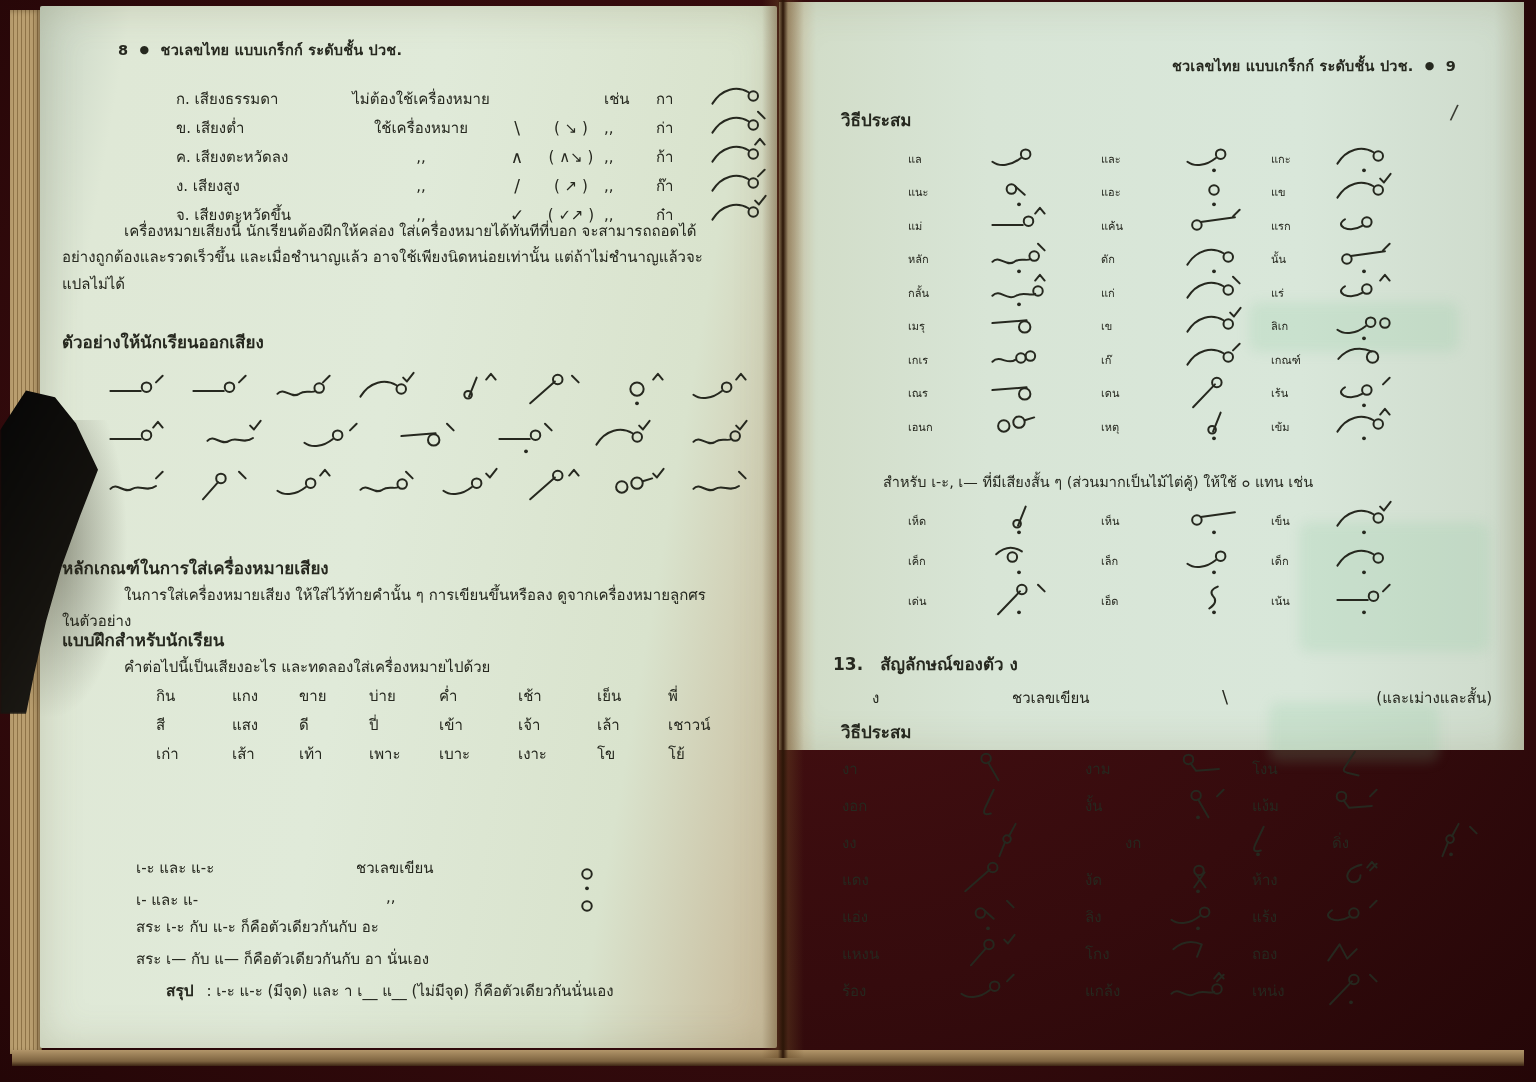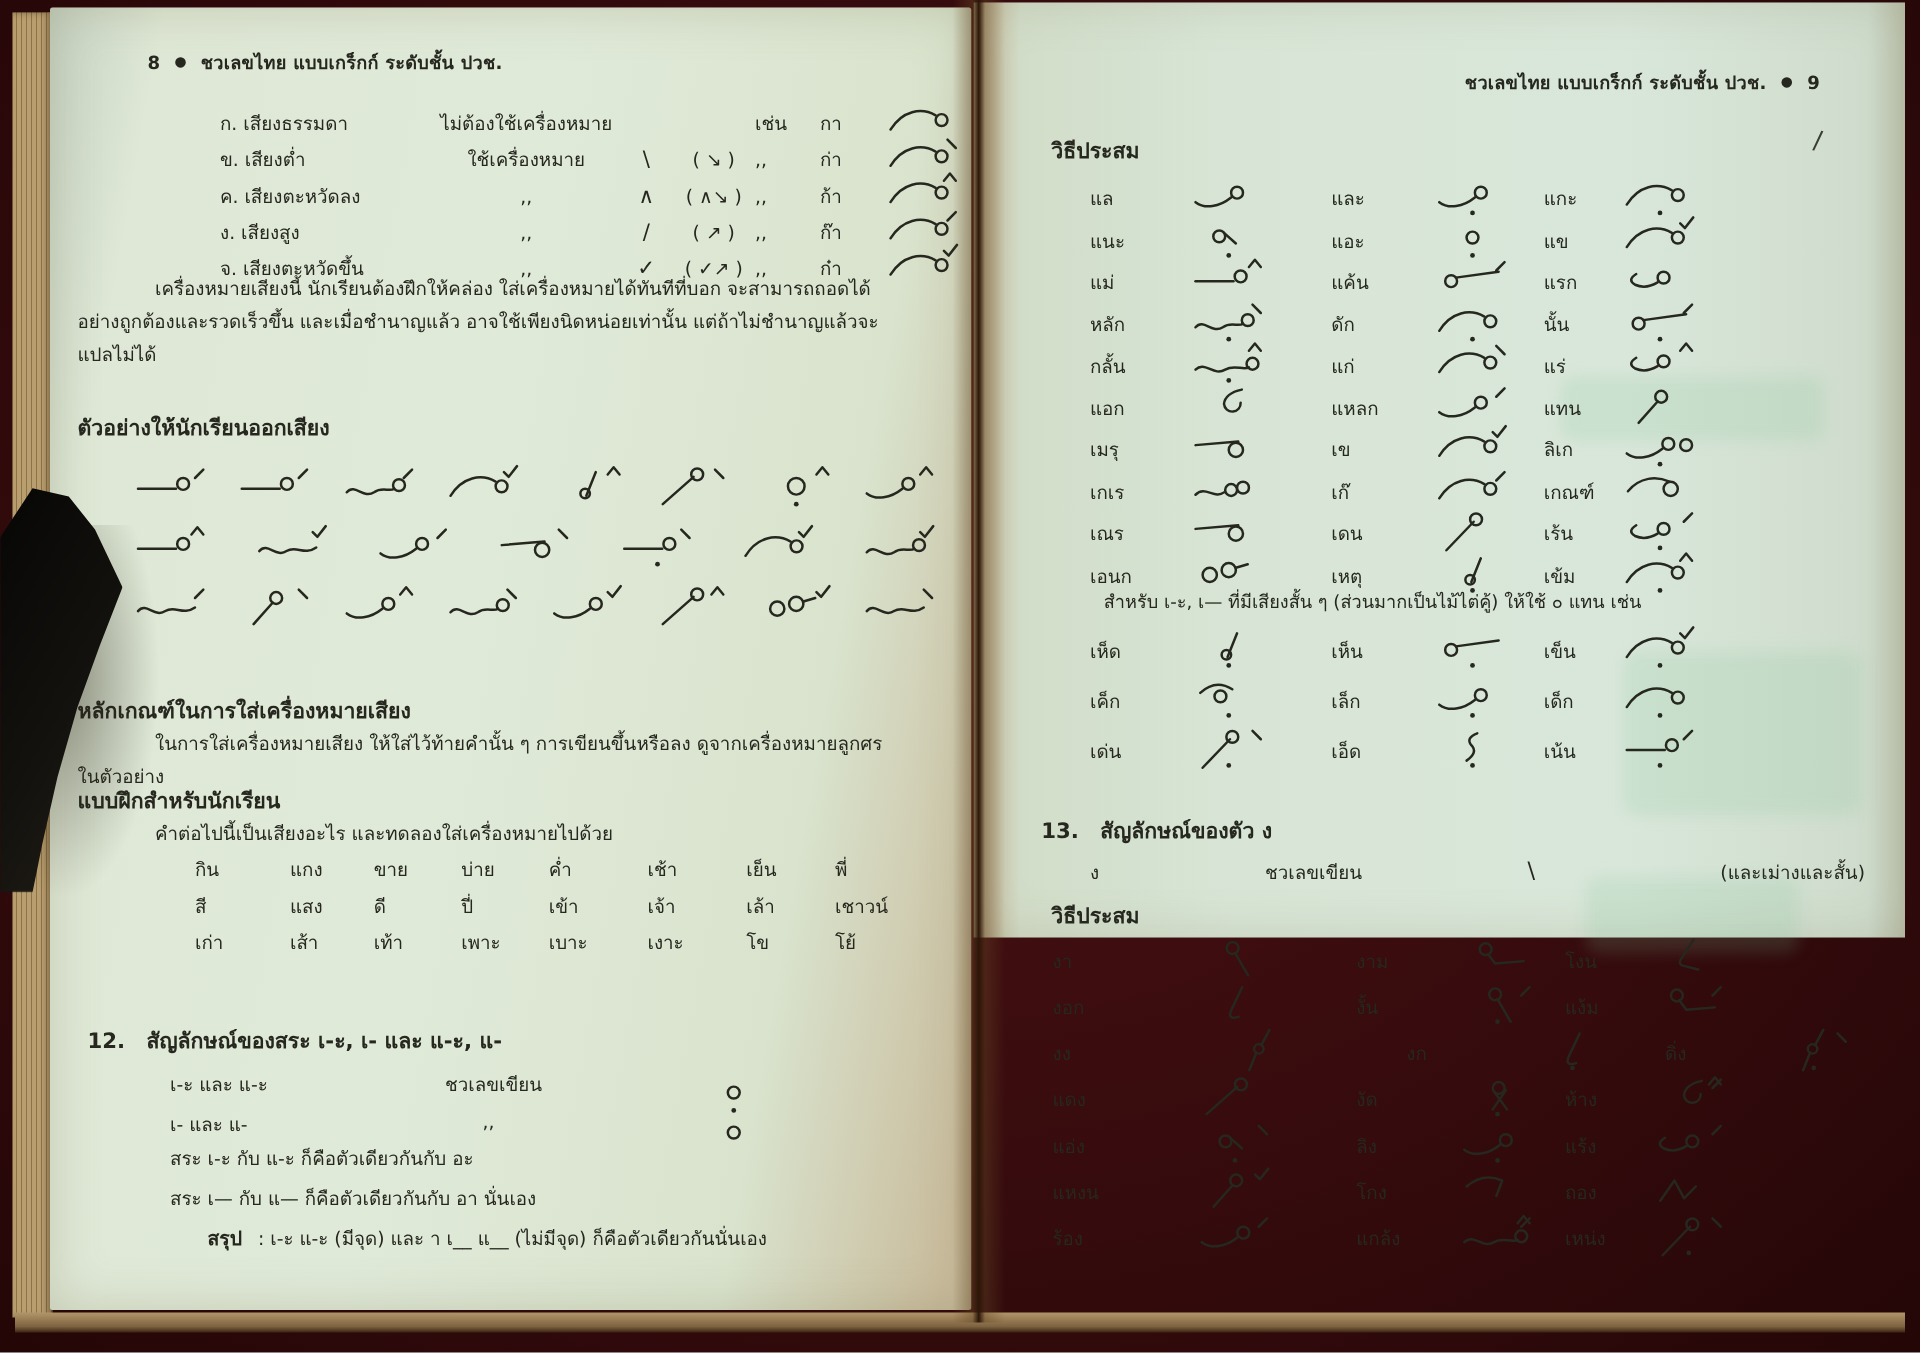--- a/index.html
+++ b/index.html
@@ -45,21 +45,21 @@
   .stain{position:absolute;background:rgba(125,195,150,.17);border-radius:10px;filter:blur(6px);}
   .hdr{font-size:14.5px;font-weight:bold;letter-spacing:.2px;}
   .h{font-weight:bold;font-size:17px;}
   .body-text{font-size:15px;line-height:1.75;}
   .indent{text-indent:62px;}
   .sym{width:62px;height:38px;stroke:#26281f;stroke-width:2.1;fill:none;stroke-linecap:round;stroke-linejoin:round;}
   .tone-row{display:grid;grid-template-columns:170px 150px 42px 66px 52px 52px 84px;align-items:center;height:29px;font-size:15px;}
   .tone-row .c{text-align:center;}
   .sym-row{display:flex;justify-content:space-between;align-items:center;}
   .word-grid-row{display:grid;grid-template-columns:76px 67px 70px 70px 79px 79px 71px auto;font-size:15px;height:29px;}
-  .mix-row{display:grid;grid-template-columns:80px 113px 82px 88px 62px auto;align-items:center;font-size:15px;}
+  .mix-row{display:grid;grid-template-columns:80px 113px 82px 88px 62px auto;align-items:center;font-size:11px;margin-left:36px;}
   .mix-row-g{display:grid;grid-template-columns:115px 128px 82px 85px 68px auto;align-items:center;font-size:15px;}
   .penmark{position:absolute;font-size:20px;transform:rotate(8deg);color:#3a3c33;}
 </style>
 </head>
 <body>
 
 <div id="page-edges"></div>
 <div id="bottom-edge"></div>
 
 <div id="left-page" class="page">
@@ -295,24 +295,20 @@
         <span>เส้า</span>
         <span>เท้า</span>
         <span>เพาะ</span>
         <span>เบาะ</span>
         <span>เงาะ</span>
         <span>โข</span>
         <span>โย้</span>
       </div>
     </div>
 
-  <div style="position:absolute;left:30px;top:812px;font-size:16px;">
-    <span class="h">12.</span>
-    <span class="h" style="padding-left:12px;">สัญลักษณ์ของสระ เ-ะ, เ- และ แ-ะ, แ-</span>
-  </div>
   <div style="position:absolute;left:96px;top:850px;width:600px;font-size:15px;display:grid;grid-template-columns:220px 200px auto;">
     <span>เ-ะ และ แ-ะ</span>
     <span>ชวเลขเขียน</span>
     <span><svg class="sym" viewBox="0 0 60 40">
           <circle cx="30" cy="19" r="5"></circle>
           <circle cx="30" cy="34" r="2" fill="#26281f" stroke="none"></circle>
         </svg></span>
   </div>
   <div style="position:absolute;left:96px;top:882px;width:600px;font-size:15px;display:grid;grid-template-columns:220px 200px auto;">
     <span>เ- และ แ-</span>
@@ -439,37 +435,20 @@
             <path d="M50,5 L57,12"></path>
           </svg></span>
         <span>แร่</span>
         <span><svg class="sym" viewBox="0 0 60 40">
             <path d="M10,15 Q2,20 9,24 Q18,28 28,22"></path>
             <circle cx="33" cy="18" r="5"></circle>
             <path d="M47,9 L52,3 L57,9"></path>
           </svg></span>
       </div>
       <div class="mix-row" style="height:33.5px;">
-        <span>แอก</span>
-        <span><svg class="sym" viewBox="0 0 60 40">
-            <path d="M41,6 Q27,9 26,18 a7,7 0 1 0 14,-1"></path>
-          </svg></span>
-        <span>แหลก</span>
-        <span><svg class="sym" viewBox="0 0 60 40">
-            <path d="M2,25 C10,31 22,29 32,21"></path>
-            <circle cx="37" cy="17" r="5"></circle>
-            <path d="M50,12 L57,5"></path>
-          </svg></span>
-        <span>แทน</span>
-        <span><svg class="sym" viewBox="0 0 60 40">
-            <circle cx="31" cy="12" r="5"></circle>
-            <path d="M28,16 L12,34"></path>
-          </svg></span>
-      </div>
-      <div class="mix-row" style="height:33.5px;">
         <span>เมรุ</span>
         <span><svg class="sym" viewBox="0 0 60 40">
             <path d="M2,18 L38,15"></path>
             <circle cx="36" cy="22" r="6"></circle>
           </svg></span>
         <span>เข</span>
         <span><svg class="sym" viewBox="0 0 60 40">
             <path d="M2,27 C12,11 28,8 40,15"></path>
             <circle cx="45" cy="19" r="5"></circle>
             <path d="M47,7 L51,11 L58,2"></path>

